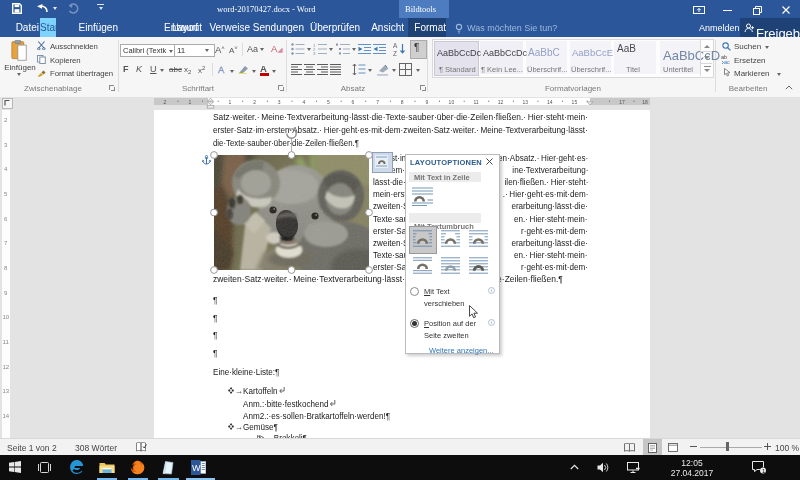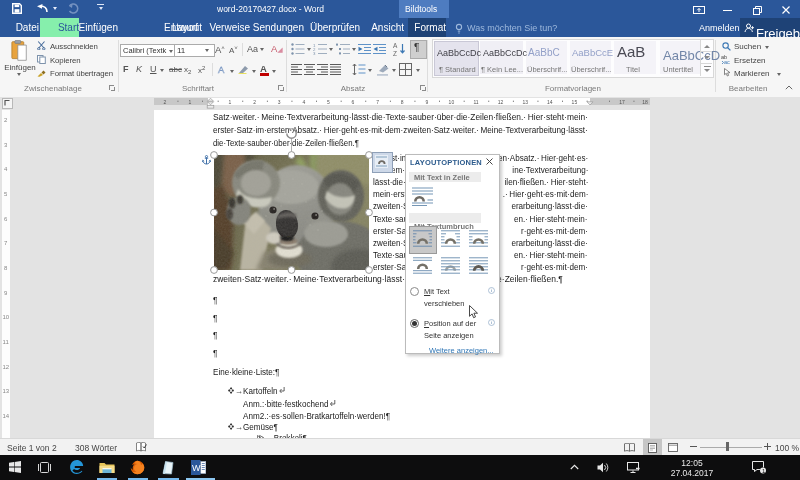--- a/index.html
+++ b/index.html
@@ -2,21 +2,21 @@
 <html><head><meta charset="utf-8">
 <style>
 html,body{margin:0;padding:0;}
 #screen{position:relative;width:800px;height:480px;overflow:hidden;background:#E3E3E3;font-family:"Liberation Sans",sans-serif;}
 .abs{position:absolute;}
 .nw{white-space:nowrap;}
 
 .car{display:inline-block;width:0;height:0;border-left:3px solid transparent;border-right:3px solid transparent;border-top:4px solid #666;vertical-align:middle;}
 .car.sm{border-left-width:2.5px;border-right-width:2.5px;border-top-width:3.5px;}
 
-#titlebar{left:0;top:0;width:800px;height:18px;background:#2B579A;}
+#titlebar{left:0;top:0;width:800px;height:18px;background:#2B579A;font-family:Liberation Serif, serif;}
 #tabrow{left:0;top:18px;width:800px;height:19px;background:#2B579A;}
 .tab{position:absolute;top:0;height:19px;color:#fff;font-size:10px;line-height:19px;text-align:right;}
 
 #ribbon{left:0;top:37px;width:800px;height:60px;background:#F6F6F6;border-bottom:1px solid #D5D5D5;}
 .gsep{position:absolute;top:3px;height:52px;width:1px;background:#DDDDDD;}
 .glabel{position:absolute;top:47px;height:10px;font-size:8px;color:#7A7A7A;text-align:center;}
 .launch{position:absolute;top:47px;width:8px;height:8px;}
 .launch:before{content:"";position:absolute;left:1px;top:1px;width:4px;height:4px;border-left:1px solid #8a8a8a;border-top:1px solid #8a8a8a;}
 .launch:after{content:"";position:absolute;left:3px;top:3px;width:3px;height:3px;border-right:1px solid #8a8a8a;border-bottom:1px solid #8a8a8a;}
 .rbtxt{position:absolute;font-size:8.5px;color:#444;white-space:nowrap;}
@@ -65,21 +65,21 @@
   <svg class="abs" style="left:753px;top:6px" width="9" height="9" viewBox="0 0 9 9">
         <rect x="0.5" y="2.5" width="6" height="6" fill="none" stroke="#fff"></rect>
         <path d="M2.5 2.5v-2h6v6h-2" fill="none" stroke="#fff"></path>
       </svg>
   <svg class="abs" style="left:782px;top:6px" width="8" height="8" viewBox="0 0 8 8">
         <path d="M0.5 0.5l7 7M7.5 0.5l-7 7" stroke="#fff" stroke-width="1.2"></path>
       </svg>
 </div>
 <div class="abs" id="tabrow">
   <div class="tab" style="left:5px;width:34px;">Datei</div>
-  <div class="tab" style="left:40px;width:39px;background:#86efac;color:#2B579A;">Start</div>
+  <div class="tab" style="left:40px;width:16px;background:#7dd3fc;color:#2B579A;">Start</div>
   <div class="tab" style="left:74px;width:44px;">Einfügen</div>
   <div class="tab" style="left:120px;width:42px;margin-left:36px;">Entwurf</div>
   <div class="tab" style="left:164px;width:38px;">Layout</div>
   <div class="tab" style="left:204px;width:46px;">Verweise</div>
   <div class="tab" style="left:252px;width:52px;">Sendungen</div>
   <div class="tab" style="left:306px;width:54px;">Überprüfen</div>
   <div class="tab" style="left:362px;width:42px;">Ansicht</div>
   <div class="tab" style="left:408px;width:38px;background:#1E4276;">Format</div>
   <svg class="abs" style="left:455px;top:5px" width="8" height="11" viewBox="0 0 8 11">
         <circle cx="4" cy="4" r="2.6" fill="none" stroke="#9DB8DC" stroke-width="1.1"></circle>
@@ -256,21 +256,21 @@
   <div class="abs" style="left:434px;top:4px;width:43px;height:33px;background:#E4E3ED;border:1px solid #C9C8D6"></div>
   <div class="abs" style="left:480px;top:4px;width:43px;height:33px;background:#F0EFF5"></div>
   <div class="abs" style="left:526px;top:4px;width:41px;height:33px;background:#F4F3F8"></div>
   <div class="abs" style="left:570px;top:4px;width:41px;height:33px;background:#F4F3F8"></div>
   <div class="abs" style="left:614px;top:4px;width:42px;height:33px;background:#F4F3F8"></div>
   <div class="abs" style="left:660px;top:4px;width:40px;height:33px;background:#F4F3F8"></div>
   <div class="abs nw" style="left:437px;top:11px;font-size:9px;color:#3F3F46">AaBbCcDc</div>
   <div class="abs nw" style="left:483px;top:11px;font-size:9px;color:#3F3F46">AaBbCcDc</div>
   <div class="abs nw" style="left:528px;top:10px;font-size:10px;color:#93A0C8">AaBbC⁢</div>
   <div class="abs nw" style="left:572px;top:10px;font-size:9.5px;color:#93A0C8">AaBbCcE</div>
-  <div class="abs nw" style="left:617px;top:6px;font-size:15px;color:#4A4A54">AaB</div>
+  <div class="abs nw" style="left:617px;top:6px;font-size:10px;color:#4A4A54">AaB</div>
   <div class="abs nw" style="left:663px;top:11px;font-size:13px;color:#7286A8">AaBbCcD</div>
   <div class="abs nw" style="left:439px;top:28px;font-size:7.5px;color:#777">¶ Standard</div>
   <div class="abs nw" style="left:481px;top:28px;font-size:7.5px;color:#777">¶ Kein Lee...</div>
   <div class="abs nw" style="left:527px;top:28px;font-size:7.5px;color:#777">Überschrif...</div>
   <div class="abs nw" style="left:571px;top:28px;font-size:7.5px;color:#777">Überschrif...</div>
   <div class="abs nw" style="left:626px;top:28px;font-size:7.5px;color:#777">Titel</div>
   <div class="abs nw" style="left:663px;top:28px;font-size:7.5px;color:#777">Untertitel</div>
   <div class="abs" style="left:700px;top:2px;width:12px;height:37px;border-left:1px solid #D8D8D8"></div>
   <div class="abs" style="left:701px;top:14px;width:11px;height:1px;background:#D8D8D8"></div>
   <div class="abs" style="left:701px;top:26px;width:11px;height:1px;background:#D8D8D8"></div>
@@ -609,21 +609,21 @@
   <div class="abs" style="left:409.5px;top:176.5px;width:7px;height:7px;border:1px solid #8A8A8A;border-radius:50%;background:#fff"></div>
   <div class="abs nw" style="left:424px;top:176.5px;font-size:7.5px;color:#333"><span style="text-decoration:underline">M</span>it Text</div>
   <div class="abs nw" style="left:424px;top:189px;font-size:7.5px;color:#333">verschieben</div>
   <svg class="abs" style="left:488px;top:176.5px" width="7" height="7" viewBox="0 0 7 7">
         <circle cx="3.5" cy="3.5" r="3" fill="none" stroke="#9AB2CC" stroke-width="0.8"></circle>
         <path d="M3.5 3v2M3.5 1.8v0.7" stroke="#9AB2CC" stroke-width="0.8"></path>
       </svg>
   <div class="abs" style="left:409.5px;top:208.5px;width:7px;height:7px;border:1px solid #666;border-radius:50%;background:#fff"></div>
   <div class="abs" style="left:411.5px;top:210.5px;width:5px;height:5px;border-radius:50%;background:#333"></div>
   <div class="abs nw" style="left:424px;top:208.5px;font-size:7.5px;color:#333"><span style="text-decoration:underline">P</span>osition auf der</div>
-  <div class="abs nw" style="left:424px;top:221px;font-size:7.5px;color:#333">Seite anzeigen</div>
+  <div class="abs nw" style="left:424px;top:221px;font-size:7.5px;color:#333">Seite zweiten</div>
   <svg class="abs" style="left:488px;top:208.5px" width="7" height="7" viewBox="0 0 7 7">
         <circle cx="3.5" cy="3.5" r="3" fill="none" stroke="#9AB2CC" stroke-width="0.8"></circle>
         <path d="M3.5 3v2M3.5 1.8v0.7" stroke="#9AB2CC" stroke-width="0.8"></path>
       </svg>
   <div class="abs nw" style="left:429px;top:236px;font-size:7.5px;color:#2E75B5">Weitere anzeigen...</div>
 
   <svg class="abs" style="left:469px;top:195px" width="10" height="14" viewBox="0 0 10 14">
         <path d="M0.5 0.5v10.8l2.6-2.4 1.5 3.8 1.9-0.8-1.6-3.7h3.6z" fill="#fff" stroke="#333" stroke-width="0.9"></path>
       </svg>
 </div>

